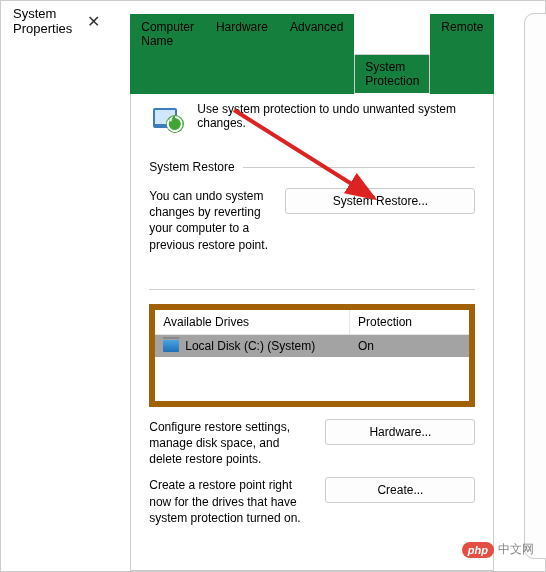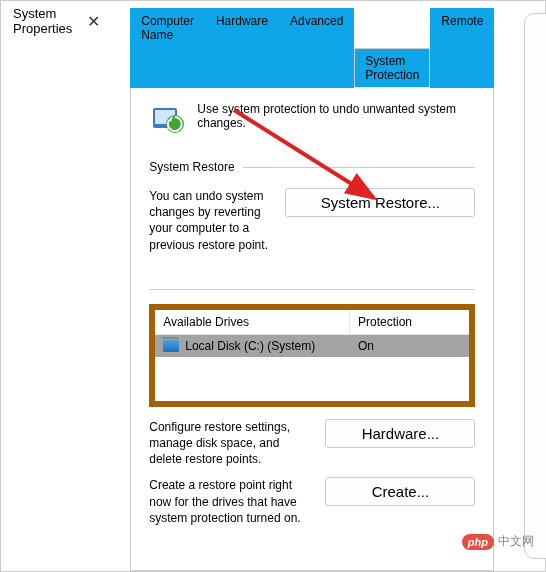--- a/index.html
+++ b/index.html
@@ -45,22 +45,22 @@
       border-bottom: 1px solid #ccc;
       position: relative;
     }
     .tab {
       padding: 5px 10px;
       font-size: 12px;
       border: 1px solid transparent;
       border-bottom: none;
       cursor: pointer;
       position: relative;
-      top: 1px;
-      background: #0ea5e9;
+      top: 7px;
+      background: #15803d;
     }
     .tab.active {
       border: 1px solid #ccc;
       border-bottom: 1px solid #fff;
       border-radius: 2px 2px 0 0;
       margin-top: 40px;
     }
     .tab-panel {
       border: 1px solid #ccc;
       border-top: none;
@@ -95,21 +95,21 @@
       margin-bottom: 10px;
     }
     .row .desc {
       flex: 1;
       font-size: 12px;
       line-height: 1.35;
     }
     .win-btn {
       min-width: 150px;
       padding: 5px 14px;
-      font-size: 15px;
+      font-size: 12px;
       background: #fdfdfd;
       border: 1px solid #ccc;
       border-radius: 3px;
       cursor: pointer;
       text-align: center;
     }
     .win-btn.wide { min-width: 190px; }
     .win-btn:disabled { color: #aaa; cursor: default; }
     .drive-table {
       border: 6px solid #a16207;
@@ -164,21 +164,21 @@
     .footer .win-btn { min-width: 90px; border-radius: 10px; }
     .arrow {
       position: absolute;
       left: 224px;
       top: 100px;
       pointer-events: none;
     }
     .watermark {
       position: absolute;
       right: 12px;
-      bottom: 22px;
+      bottom: 14px;
       display: flex;
       align-items: center;
       gap: 4px;
       opacity: 0.9;
     }
     .watermark .bubble {
       background: #e33b2e;
       color: #fff;
       font-weight: bold;
       font-size: 11px;

